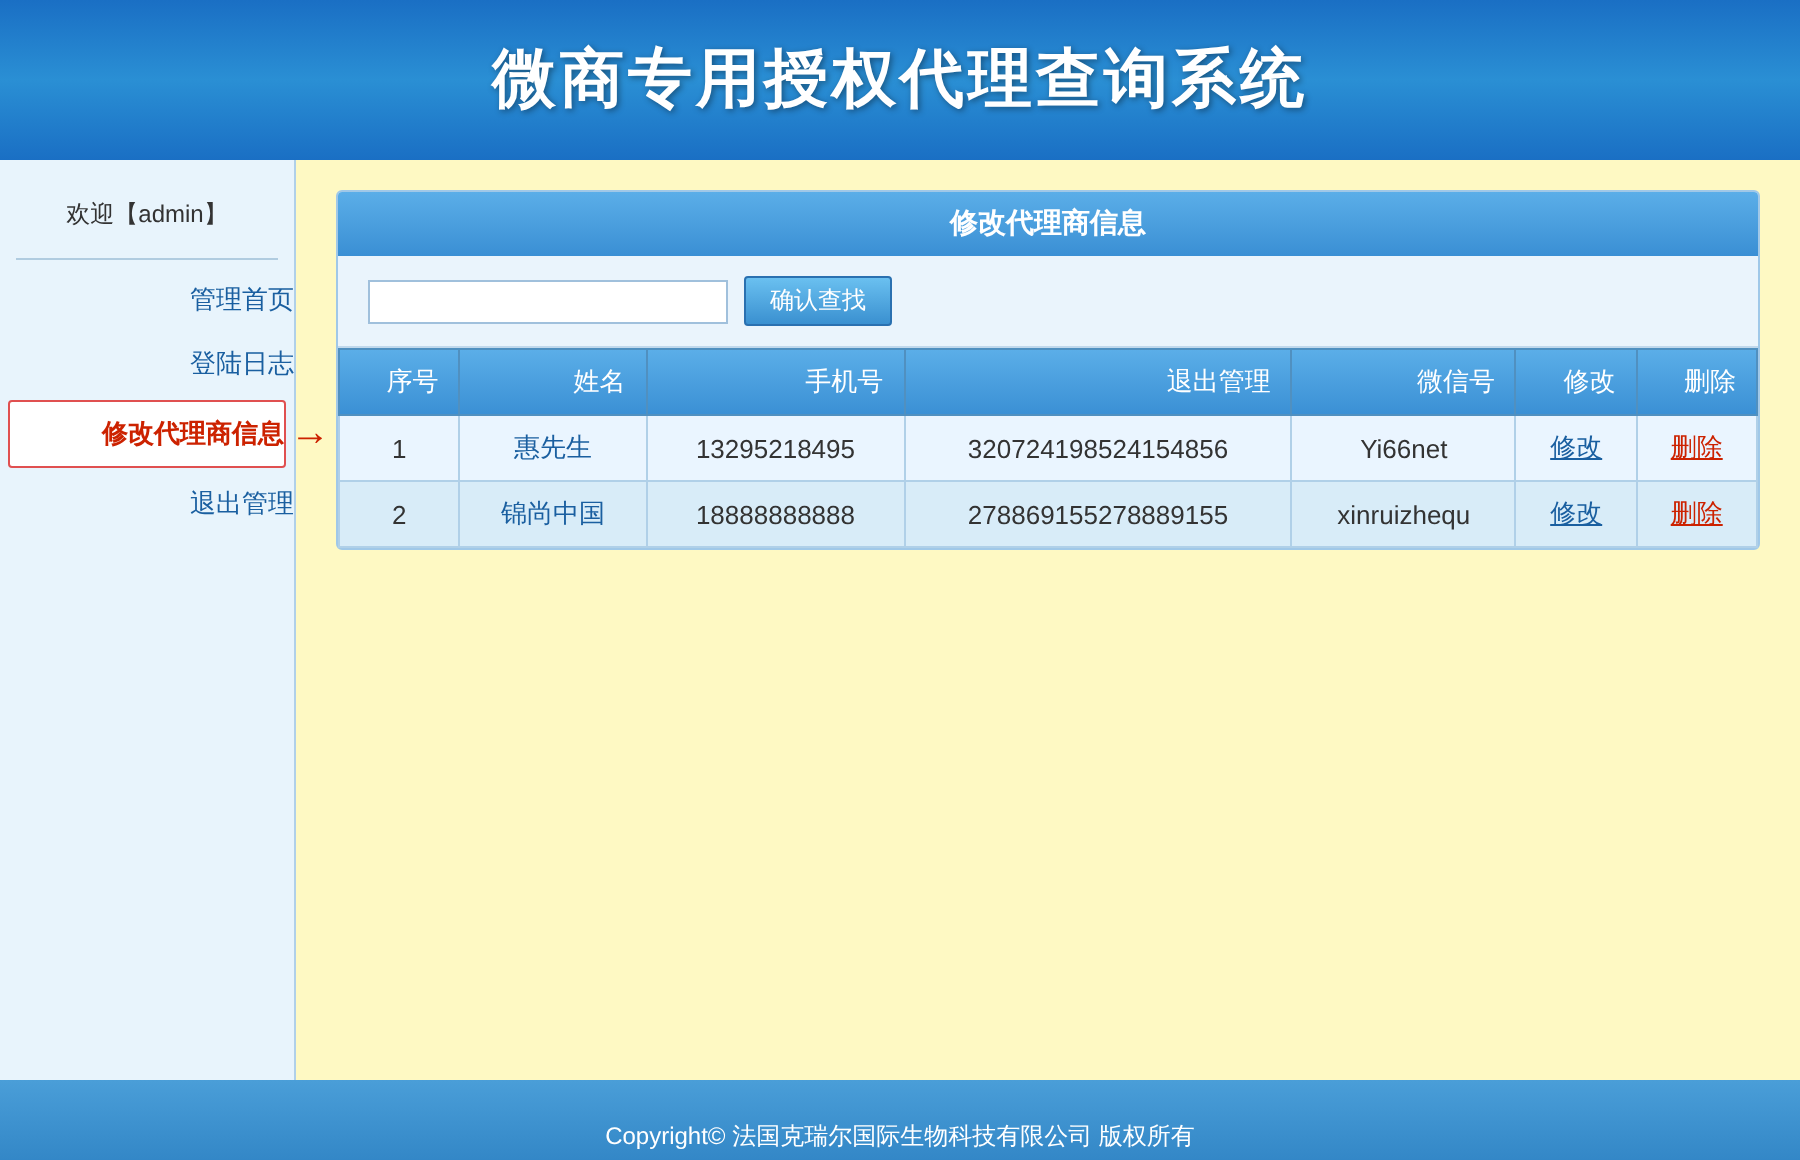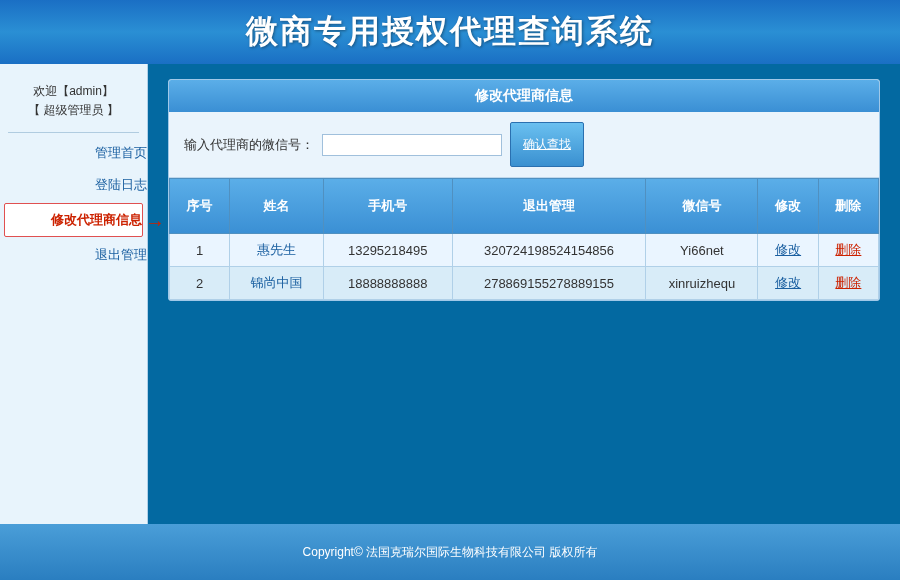--- a/index.html
+++ b/index.html
@@ -7,38 +7,38 @@
       width: 900px;
       height: 580px;
       font-family: "Microsoft YaHei", SimHei, sans-serif;
       background: #d0e8f8;
       overflow: hidden;
     }
 
     
     .header {
       background: linear-gradient(180deg, #1a6fc4 0%, #2a8fd4 50%, #1a6fc4 100%);
-      height: 64px;
+      height: 80px;
       display: flex;
       align-items: center;
       justify-content: center;
     }
     .header-title {
       color: white;
       font-size: 32px;
       font-weight: bold;
       text-shadow: 1px 1px 3px rgba(0,0,0,0.4);
       letter-spacing: 2px;
     }
 
     
     .main-container {
       display: flex;
       height: 460px;
-      background: #0369a1;
+      background: #fef9c3;
     }
 
     
     .sidebar {
       width: 148px;
       background: #e8f4fc;
       border-right: 1px solid #b0d0e8;
       padding: 10px 0;
       position: relative;
     }
@@ -122,42 +122,41 @@
       border: 1px solid #a0c0dc;
       padding: 3px 6px;
       font-size: 12px;
       width: 180px;
       background: white;
     }
     .panel-search button {
       background: linear-gradient(180deg, #6ac0f0 0%, #3a90d0 100%);
       color: white;
       border: 1px solid #2a70b0;
-      padding: 13px 12px;
+      padding: 3px 12px;
       font-size: 12px;
       cursor: pointer;
       border-radius: 2px;
-      text-decoration: underline;
     }
 
     
     .data-table {
       width: 100%;
       border-collapse: collapse;
       font-size: 13px;
     }
     .data-table thead tr {
       background: linear-gradient(180deg, #5baee8 0%, #3a8fd4 100%);
     }
     .data-table thead th {
       color: white;
-      padding: 18px 10px;
-      text-align: center;
+      padding: 7px 10px;
+      text-align: right;
       border: 1px solid #5090c0;
-      font-weight: bold;
+      font-weight: normal;
     }
     .data-table tbody tr:nth-child(odd) {
       background: #eaf5ff;
     }
     .data-table tbody tr:nth-child(even) {
       background: #d8ecf8;
     }
     .data-table tbody td {
       padding: 7px 10px;
       text-align: center;
@@ -195,21 +194,20 @@
 
 <div class="header">
   <span class="header-title">微商专用授权代理查询系统</span>
 </div>
 
 <div class="main-container">
 
   <div class="sidebar">
     <div class="sidebar-welcome">
       <div>欢迎【admin】</div>
-      <div>【 超级管理员 】</div>
     </div>
     <hr class="sidebar-divider">
 
     <a class="sidebar-item" href="#">
       <span>管理首页</span>
     </a>
     <a class="sidebar-item" href="#">
       <span>登陆日志</span>
     </a>
 
@@ -224,21 +222,20 @@
       <span>退出管理</span>
     </a>
   </div>
 
   <div class="content">
     <div class="panel">
 
       <div class="panel-header">修改代理商信息</div>
 
       <div class="panel-search">
-        <label>输入代理商的微信号：</label>
         <input type="text" placeholder="" style="">
         <button>确认查找</button>
       </div>
 
       <table class="data-table">
         <thead>
           <tr>
             <th>序号</th>
             <th>姓名</th>
             <th>手机号</th>

